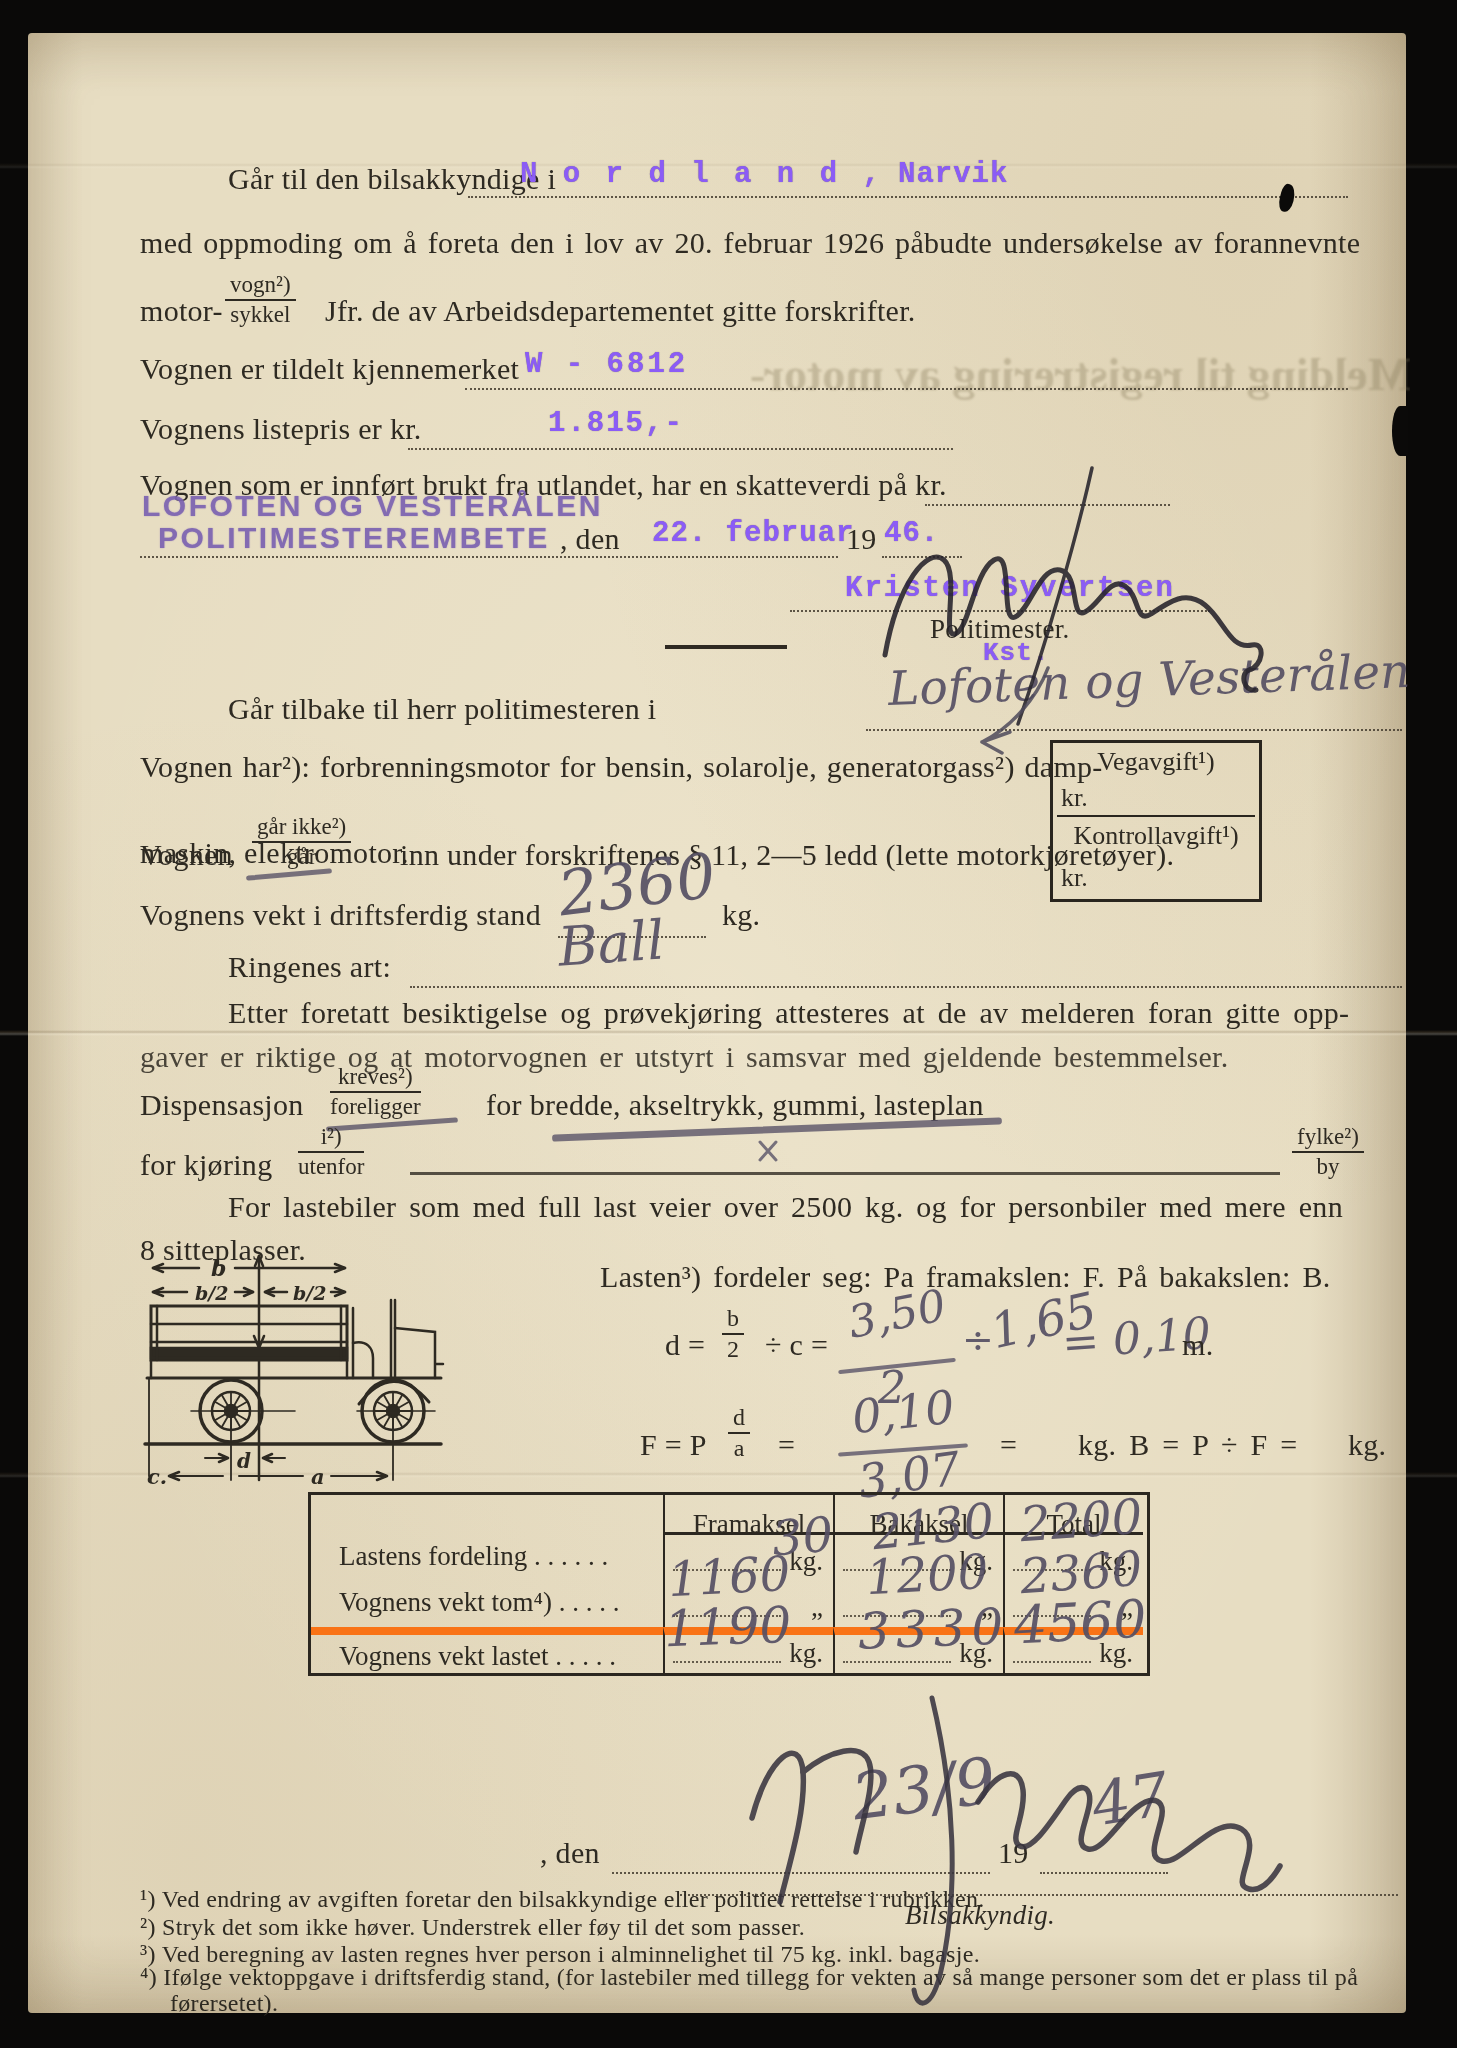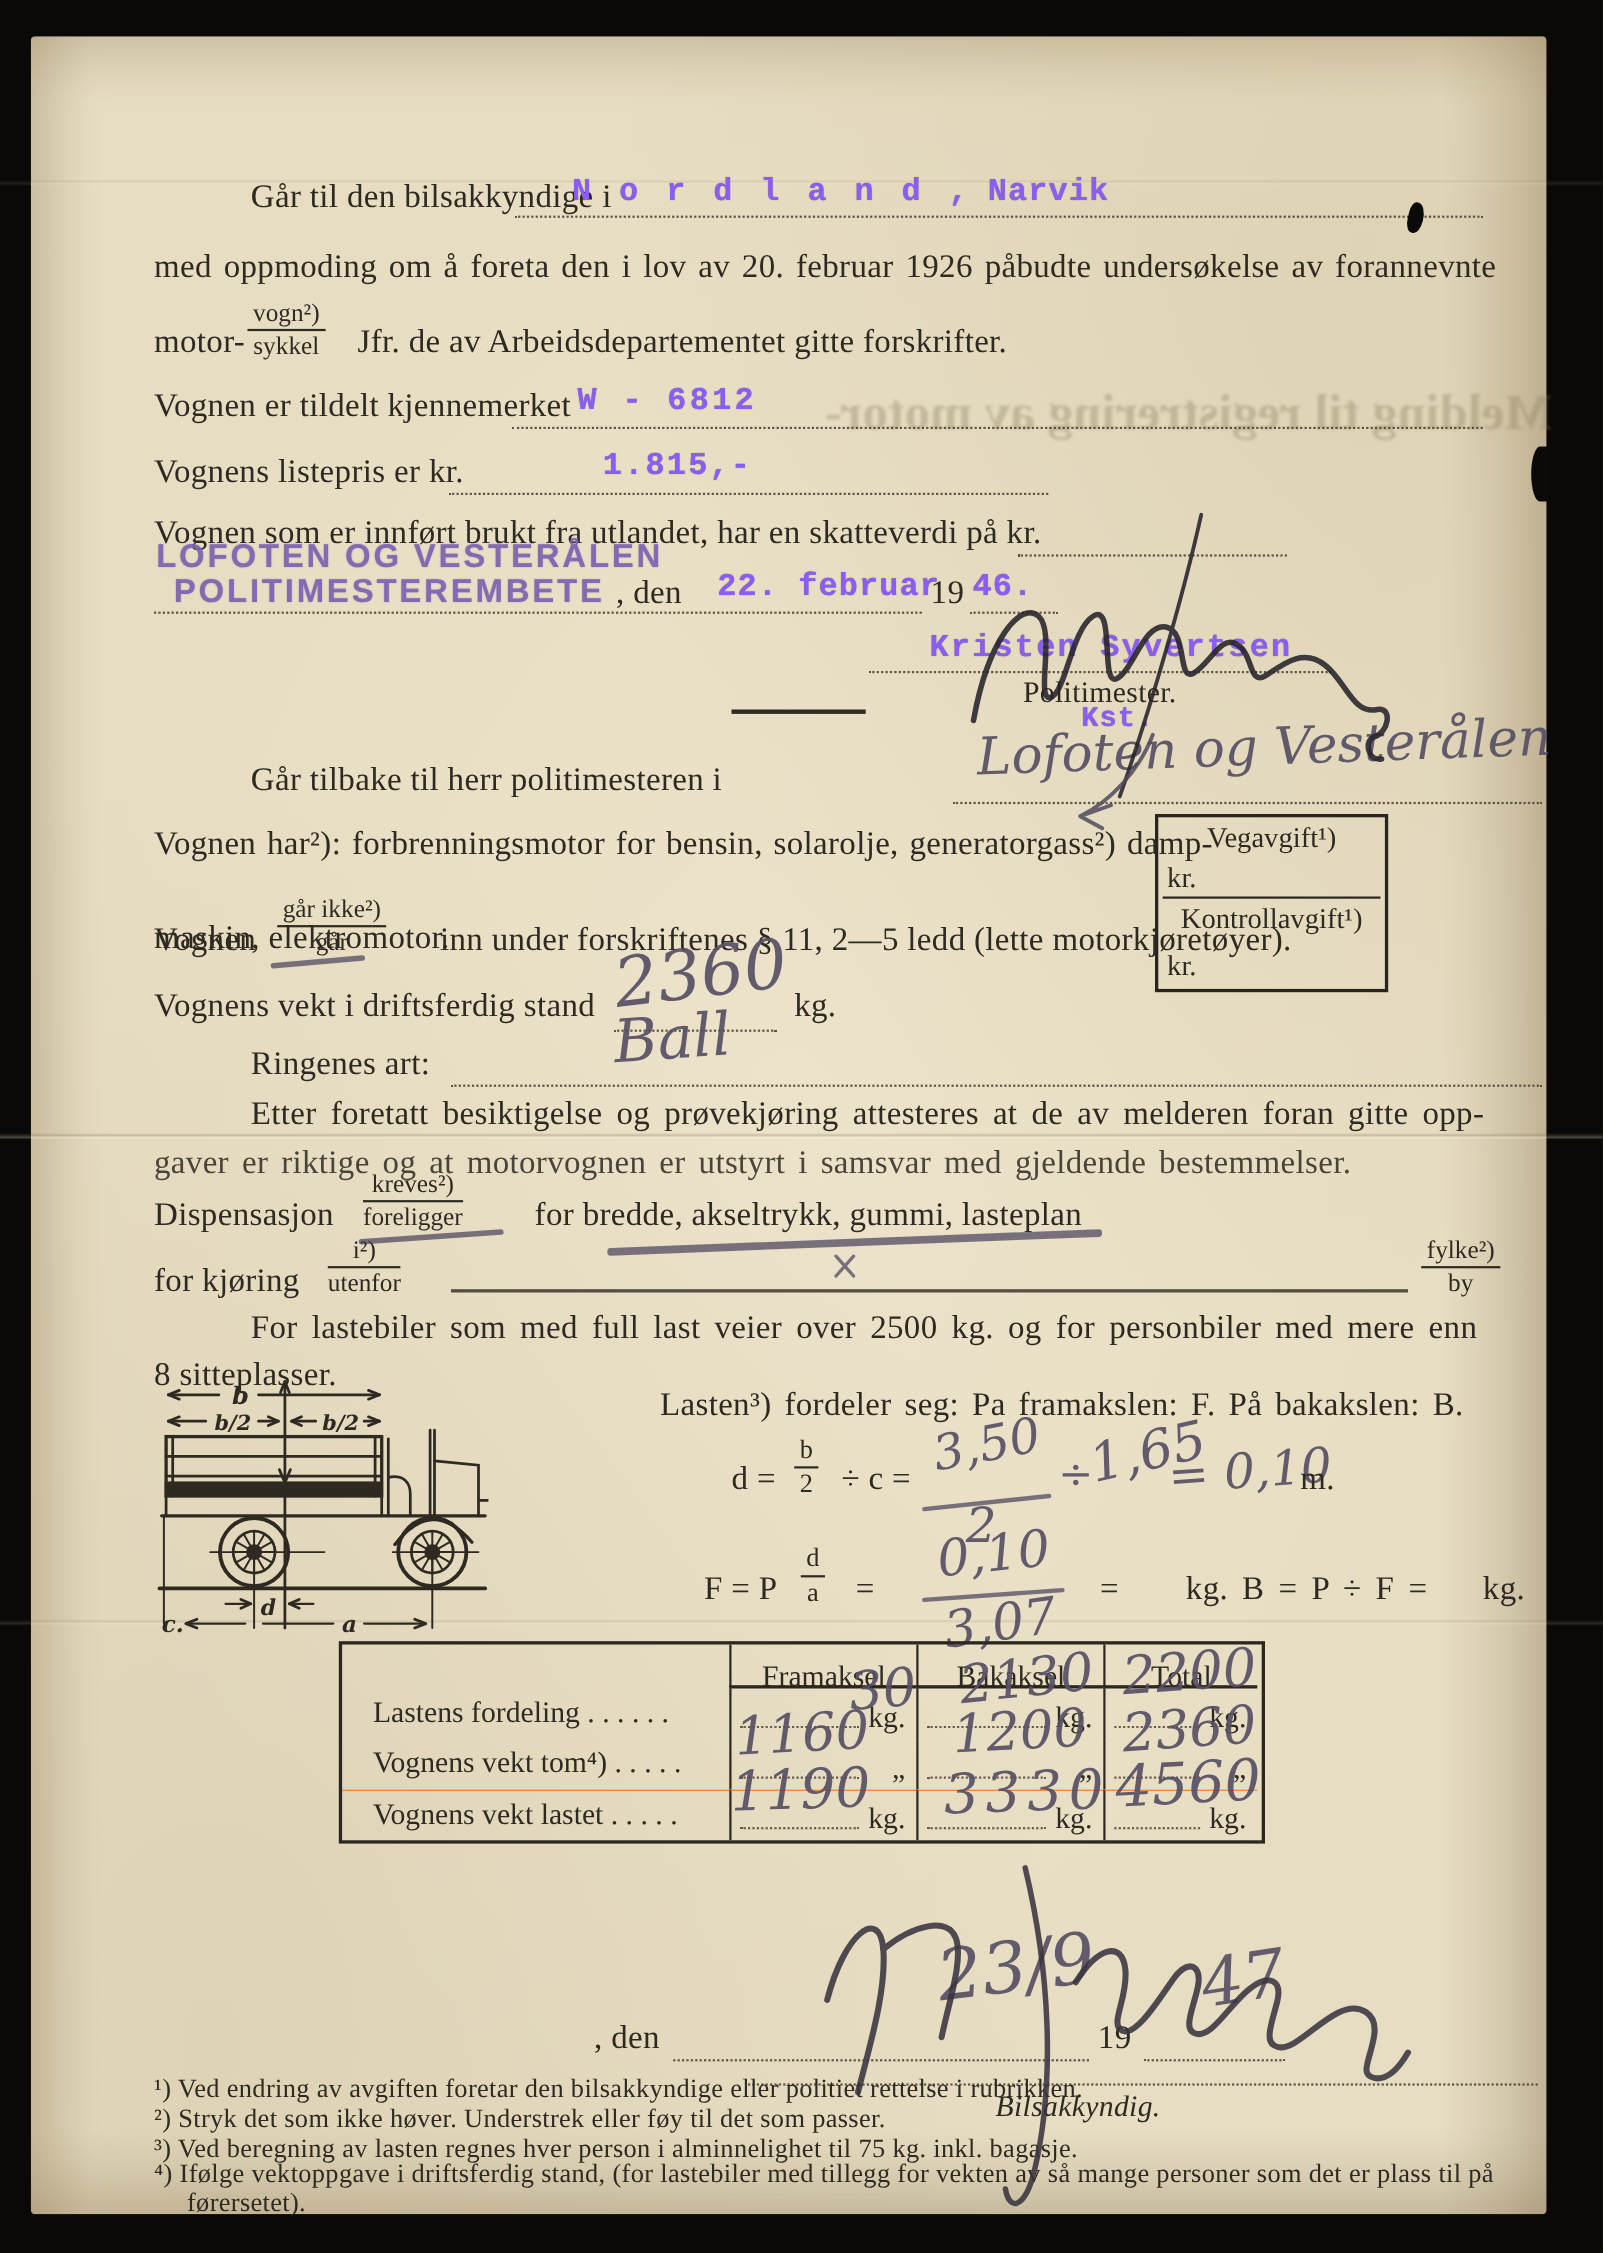--- a/index.html
+++ b/index.html
@@ -53,21 +53,21 @@
   #ltable .hrow,#ltable .drow{display:flex;}
   #ltable .cell{position:relative;box-sizing:border-box;border-left:2.5px solid #2b2720;
                 color:#2e2a22;font-size:27px;font-family:"Liberation Serif",serif;}
   #ltable .cell:first-child{border-left:none;}
   #ltable .lab{width:352px;padding:6px 0 0 28px;white-space:nowrap;}
   #ltable .v{width:170px;}
   #ltable .vt{width:140px;}
   #ltable .hrow .cell{height:40px;text-align:center;padding-top:14px;}
   #ltable .hrow .v,#ltable .hrow .vt{border-bottom:3px solid #2b2720;}
   #ltable .drow .cell{height:46px;}
-  #ltable .thick{border-top:1px solid #f97316;}
+  #ltable .thick{border-top:8px solid #f97316;}
   #ltable .unit{position:absolute;right:10px;bottom:4px;}
   #ltable .lead{position:absolute;left:8px;right:52px;bottom:10px;border-bottom:2px dotted #453d30;opacity:.8;}
   svg.overlay{position:absolute;left:0;top:0;pointer-events:none;}
 </style>
 </head>
 <body>
 
 <div id="stage">
   <div id="paper"></div>
 

